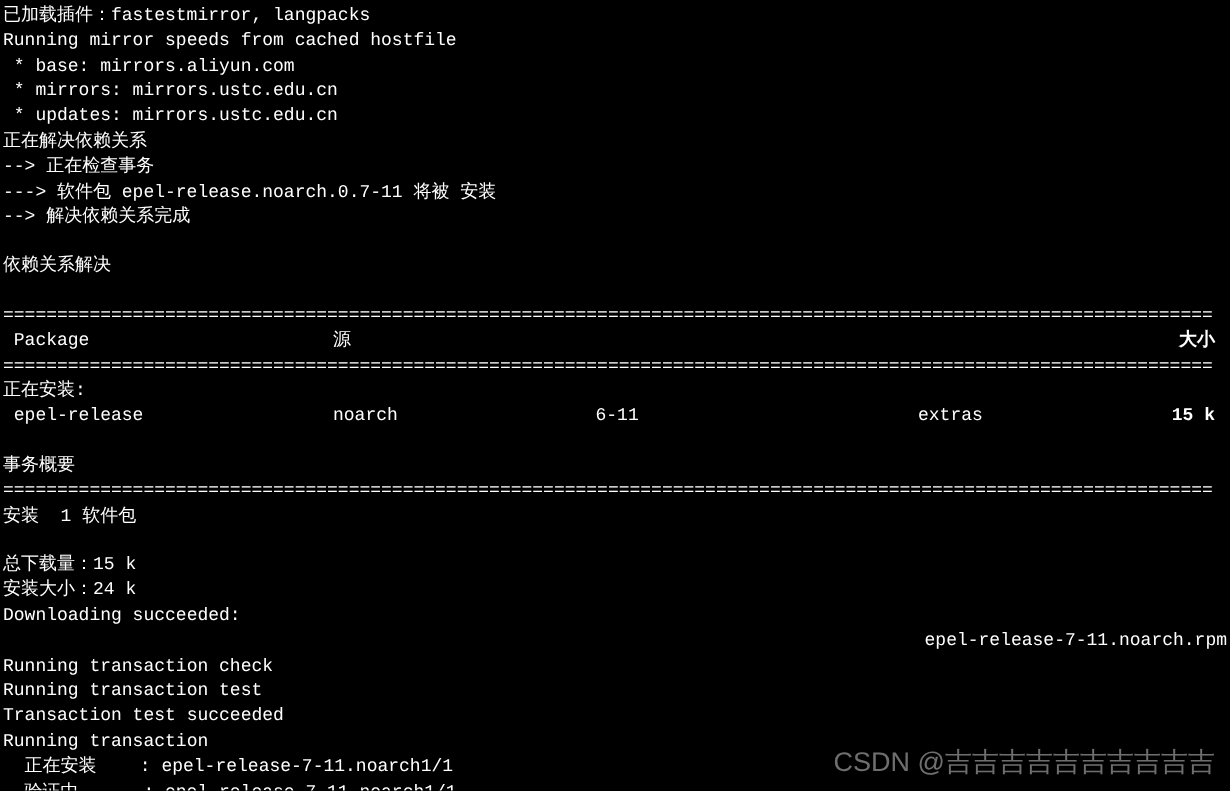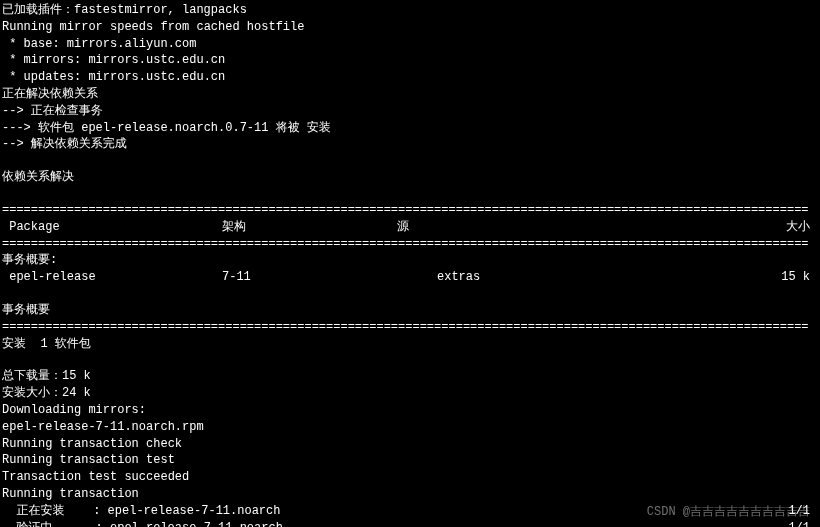--- a/index.html
+++ b/index.html
@@ -35,40 +35,39 @@
     }
     .table-row {
       display: flex;
       white-space: pre;
       align-items: center;
     }
     .col-package { width: 220px; }
     .col-arch { width: 175px; }
     .col-version { width: 215px; }
     .col-repo { width: 160px; text-align: left; }
-    .col-size { flex: 1; text-align: right; padding-right: 8px; }
+    .col-size { flex: 1; text-align: right; padding-right: 8px; font-weight: bold; }
     .download-row {
       display: flex;
-      justify-content: flex-start;
+      justify-content: flex-end;
     }
     .download-left { white-space: pre; }
     .download-right { white-space: pre; padding-right: 8px; }
     .install-row {
       display: flex;
-      justify-content: space-between;
     }
     .install-left { white-space: pre; }
     .install-right { white-space: pre; padding-right: 8px; }
     .watermark {
       position: absolute;
       bottom: 6px;
       right: 10px;
       color: rgba(200,200,200,0.55);
-      font-family: Liberation Mono, monospace;
-      font-size: 12px;
+      font-family: Liberation Sans, sans-serif;
+      font-size: 18px;
       pointer-events: none;
     }
   </style>
 </head>
 <body>
 
 <div class="term-line">已加载插件：fastestmirror, langpacks</div>
 <div class="term-line">Running mirror speeds from cached hostfile</div>
 <div class="term-line"> * base: mirrors.aliyun.com</div>
 <div class="term-line"> * mirrors: mirrors.ustc.edu.cn</div>
@@ -77,43 +76,43 @@
 <div class="term-line">--&gt; 正在检查事务</div>
 <div class="term-line">---&gt; 软件包 epel-release.noarch.0.7-11 将被 安装</div>
 <div class="term-line">--&gt; 解决依赖关系完成</div>
 <div class="term-line"></div>
 <div class="term-line">依赖关系解决</div>
 <div class="term-line"></div>
 
 <div class="divider">================================================================================================================</div>
 <div class="table-header">
   <span class="col-package"> Package</span>
-  <span class="col-arch">架构</span>
   <span class="col-repo">源</span>
   <span class="col-size">大小</span>
 </div>
 <div class="divider">================================================================================================================</div>
 
-<div class="term-line">事务概要:</div>
+<div class="term-line">正在安装:</div>
 <div class="table-row">
   <span class="col-package"> epel-release</span>
-  <span class="col-version">7-11</span>
+  <span class="col-arch">noarch</span>
+  <span class="col-version">6-11</span>
   <span class="col-repo">extras</span>
   <span class="col-size">15 k</span>
 </div>
 <div class="term-line"></div>
 
 <div class="term-line">事务概要</div>
 <div class="divider">================================================================================================================</div>
 <div class="term-line">安装  1 软件包</div>
 <div class="term-line"></div>
 <div class="term-line">总下载量：15 k</div>
 <div class="term-line">安装大小：24 k</div>
 
-<div class="term-line">Downloading mirrors:</div>
+<div class="term-line">Downloading succeeded:</div>
 <div class="download-row">
   <span class="download-left">epel-release-7-11.noarch.rpm</span>
 </div>
 
 <div class="term-line">Running transaction check</div>
 <div class="term-line">Running transaction test</div>
 <div class="term-line">Transaction test succeeded</div>
 <div class="term-line">Running transaction</div>
 
 <div class="install-row">

